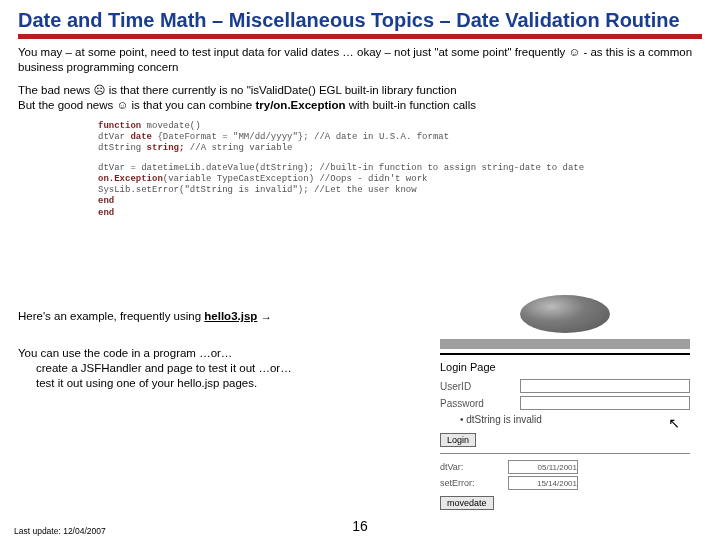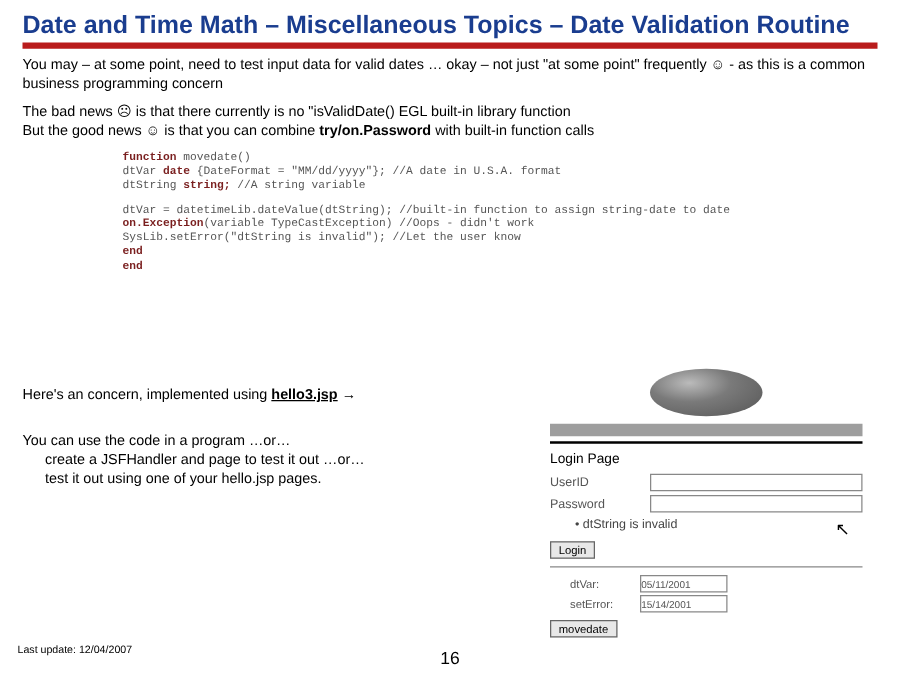--- a/index.html
+++ b/index.html
@@ -14,26 +14,26 @@
   .oval { width: 90px; height: 38px; background: radial-gradient(ellipse at 35% 30%, #bbb 0%, #7a7a7a 40%, #555 100%); border-radius: 50%; margin: 0 auto 6px auto; }
   .graybar { height: 10px; background: #9e9e9e; margin-bottom: 4px; }
   .blackline { height: 2px; background: #000; margin-bottom: 6px; }
   .login-title { font-size: 11px; margin-bottom: 6px; }
   .form-row { display: flex; align-items: center; margin: 3px 0; gap: 20px; filter: blur(0.3px); }
   .form-label { width: 60px; color: #555; font-size: 10px; }
   .form-input { flex: 1; height: 14px; border: 1px solid #888; background: #fff; font-size: 9px; padding: 0 2px; }
   .bullet-line { display: flex; gap: 4px; margin: 4px 0 8px 20px; font-size: 10px; filter: blur(0.3px); color: #444; }
   .btn { display: inline-block; border: 1px solid #666; background: #e8e8e8; padding: 1px 6px; font-size: 9px; margin-right: 4px; filter: blur(0.3px); }
   .hr-form { border: 0; border-top: 1px solid #888; margin: 6px 0; }
-  .val-row { display: flex; align-items: center; gap: 6px; margin: 2px 16px; filter: blur(0.3px); }
+  .val-row { display: flex; align-items: center; gap: 18px; margin: 2px 0; filter: blur(0.3px); }
   .val-label { width: 50px; font-size: 9px; color: #555; }
-  .val-box { width: 70px; height: 14px; border: 1px solid #888; background: #fff; font-size: 8px; text-align: left; line-height: 14px; color: #555; }
+  .val-box { width: 70px; height: 14px; border: 1px solid #888; background: #fff; font-size: 8px; text-align: right; line-height: 14px; color: #555; }
   .btn2 { margin-top: 4px; }
   .cursor { position: absolute; right: 40px; top: 415px; font-size: 14px; }
-  .footer-left { position: absolute; bottom: 16px; left: 14px; font-size: 8.5px; }
+  .footer-left { position: absolute; bottom: 4px; left: 14px; font-size: 8.5px; }
   .page-num { position: absolute; bottom: 6px; left: 50%; transform: translateX(-50%); font-size: 14px; }
   .left-col { width: 400px; }
   .example-block { margin-top: 90px; }
   b.u { text-decoration: underline; }
   .arrow { font-weight: bold; }
   .smiley { font-family: Arial; }
 </style>
 </head>
 <body>
 
@@ -41,38 +41,38 @@
   <div class="title">Date and Time Math – Miscellaneous Topics – Date Validation Routine</div>
 
   <div class="body-text">
     <span>You may – at some point, need to test input data for valid dates … okay – not just "at some point" frequently </span><span class="smiley">☺</span><span> - as this is a common business programming concern</span>
   </div>
 
   <div class="body-text" style="margin-bottom:0">
     <span>The bad news </span><span class="smiley">☹</span><span> is that there currently is no "isValidDate() EGL built-in library function</span>
   </div>
   <div class="body-text">
-    <span>But the good news </span><span class="smiley">☺</span><span> is that you can combine </span><b>try/on.Password</b><span> with built-in function calls</span>
+    <span>But the good news </span><span class="smiley">☺</span><span> is that you can combine </span><b>try/on.Exception</b><span> with built-in function calls</span>
   </div>
 
   <div class="code-block">
     <div><span class="kw">function</span><span> movedate()</span></div>
     <div><span>dtVar</span><span class="kw">    date</span><span> {DateFormat = "MM/dd/yyyy"};</span><span>   //A date in U.S.A. format</span></div>
     <div><span>dtString</span><span class="kw">  string;</span><span>                            //A string variable</span></div>
     <div style="height:8px"></div>
     <div><span>        dtVar = datetimeLib.dateValue(dtString);   //built-in function to assign string-date to date</span></div>
     <div><span class="kw">    on.Exception</span><span>(variable TypeCastException)       //Oops - didn't work</span></div>
     <div><span>        SysLib.setError("dtString is invalid");  //Let the user know</span></div>
     <div><span class="kw">    end</span></div>
     <div><span class="kw">end</span></div>
   </div>
 
   <div class="left-col example-block">
     <div class="body-text">
-      <span>Here's an concern, implemented using </span><b class="u">hello3.jsp</b><span class="arrow"> →</span>
+      <span>Here's an example, frequently using </span><b class="u">hello3.jsp</b><span class="arrow"> →</span>
     </div>
     <div style="height:14px"></div>
     <div class="body-text" style="margin-bottom:0">You can use the code in a program …or…</div>
     <div class="body-text indent" style="margin-bottom:0">create a JSFHandler and page to test it out …or…</div>
     <div class="body-text indent">test it out using one of your hello.jsp pages.</div>
   </div>
 </div>
 
 <div class="right-panel">
   <div class="oval"></div>

